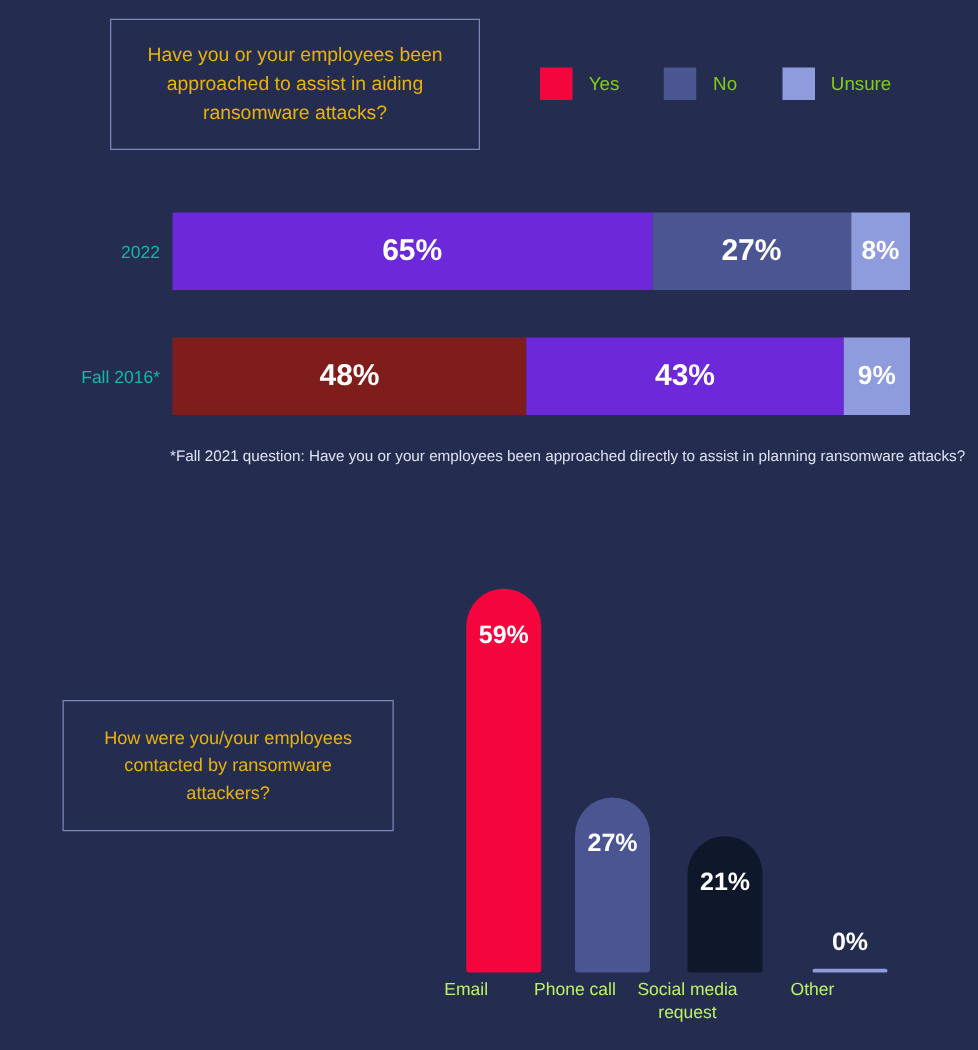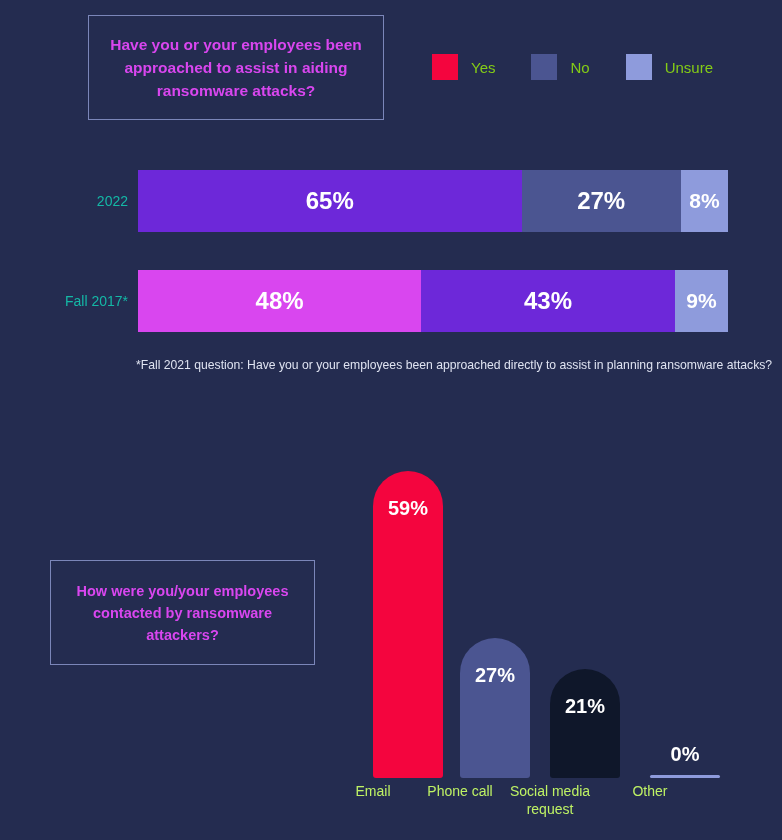--- a/index.html
+++ b/index.html
@@ -15,22 +15,22 @@
   }
 
   
   .question-box {
     position: absolute;
     border: 1px solid #7b86b9;
     display: flex;
     align-items: center;
     justify-content: center;
     text-align: center;
-    font-weight: bold;
-    color: #d946ef;
+    font-weight: normal;
+    color: #eab308;
   }
   #question-box-1 {
     left: 88px; top: 15px; width: 296px; height: 105px;
     font-size: 15.5px; line-height: 23px;
     padding: 0 16px;
   }
   #question-box-2 {
     left: 50px; top: 560px; width: 265px; height: 105px;
     font-size: 14.5px; line-height: 22px;
     padding: 16px 14px;
@@ -101,21 +101,21 @@
     width: 410px; height: 400px;
   }
   .plot {
     position: absolute;
     left: 0; top: 0;
     width: 410px; height: 338px;
   }
   .col {
     position: absolute;
     bottom: 0;
-    width: 70px;
+    width: 60px;
     display: flex;
     justify-content: flex-start;
   }
   .col-bar {
     width: 70px;
     border-radius: 35px 35px 3px 3px;
     position: relative;
     display: flex;
     justify-content: center;
   }
@@ -175,23 +175,23 @@
   <div class="stacked-row">
     <div class="row-label">2022</div>
     <div class="stack">
       <div class="seg" id="s0-yes" style="width: 383.5px; background: #6d28d9;">65%</div>
       <div class="seg" id="s0-no" style="width: 159.3px; background: rgb(75, 85, 145);">27%</div>
       <div class="seg small" id="s0-unsure" style="width: 47.2px; background: rgb(142, 155, 220);">8%</div>
     </div>
   </div>
 
   <div class="stacked-row">
-    <div class="row-label">Fall 2017*</div>
+    <div class="row-label">Fall 2016*</div>
     <div class="stack">
-      <div class="seg" id="s1-yes" style="width: 283.2px; background: #d946ef;">48%</div>
+      <div class="seg" id="s1-yes" style="width: 283.2px; background: #7f1d1d;">48%</div>
       <div class="seg" id="s1-no" style="width: 253.7px; background: #6d28d9;">43%</div>
       <div class="seg small" id="s1-unsure" style="width: 53.1px; background: rgb(142, 155, 220);">9%</div>
     </div>
   </div>
 
 </div>
 
 <div class="footnote">*Fall 2021 question: Have you or your employees been approached directly to assist in planning ransomware attacks?</div>
 
 <div class="question-box" id="question-box-2">

